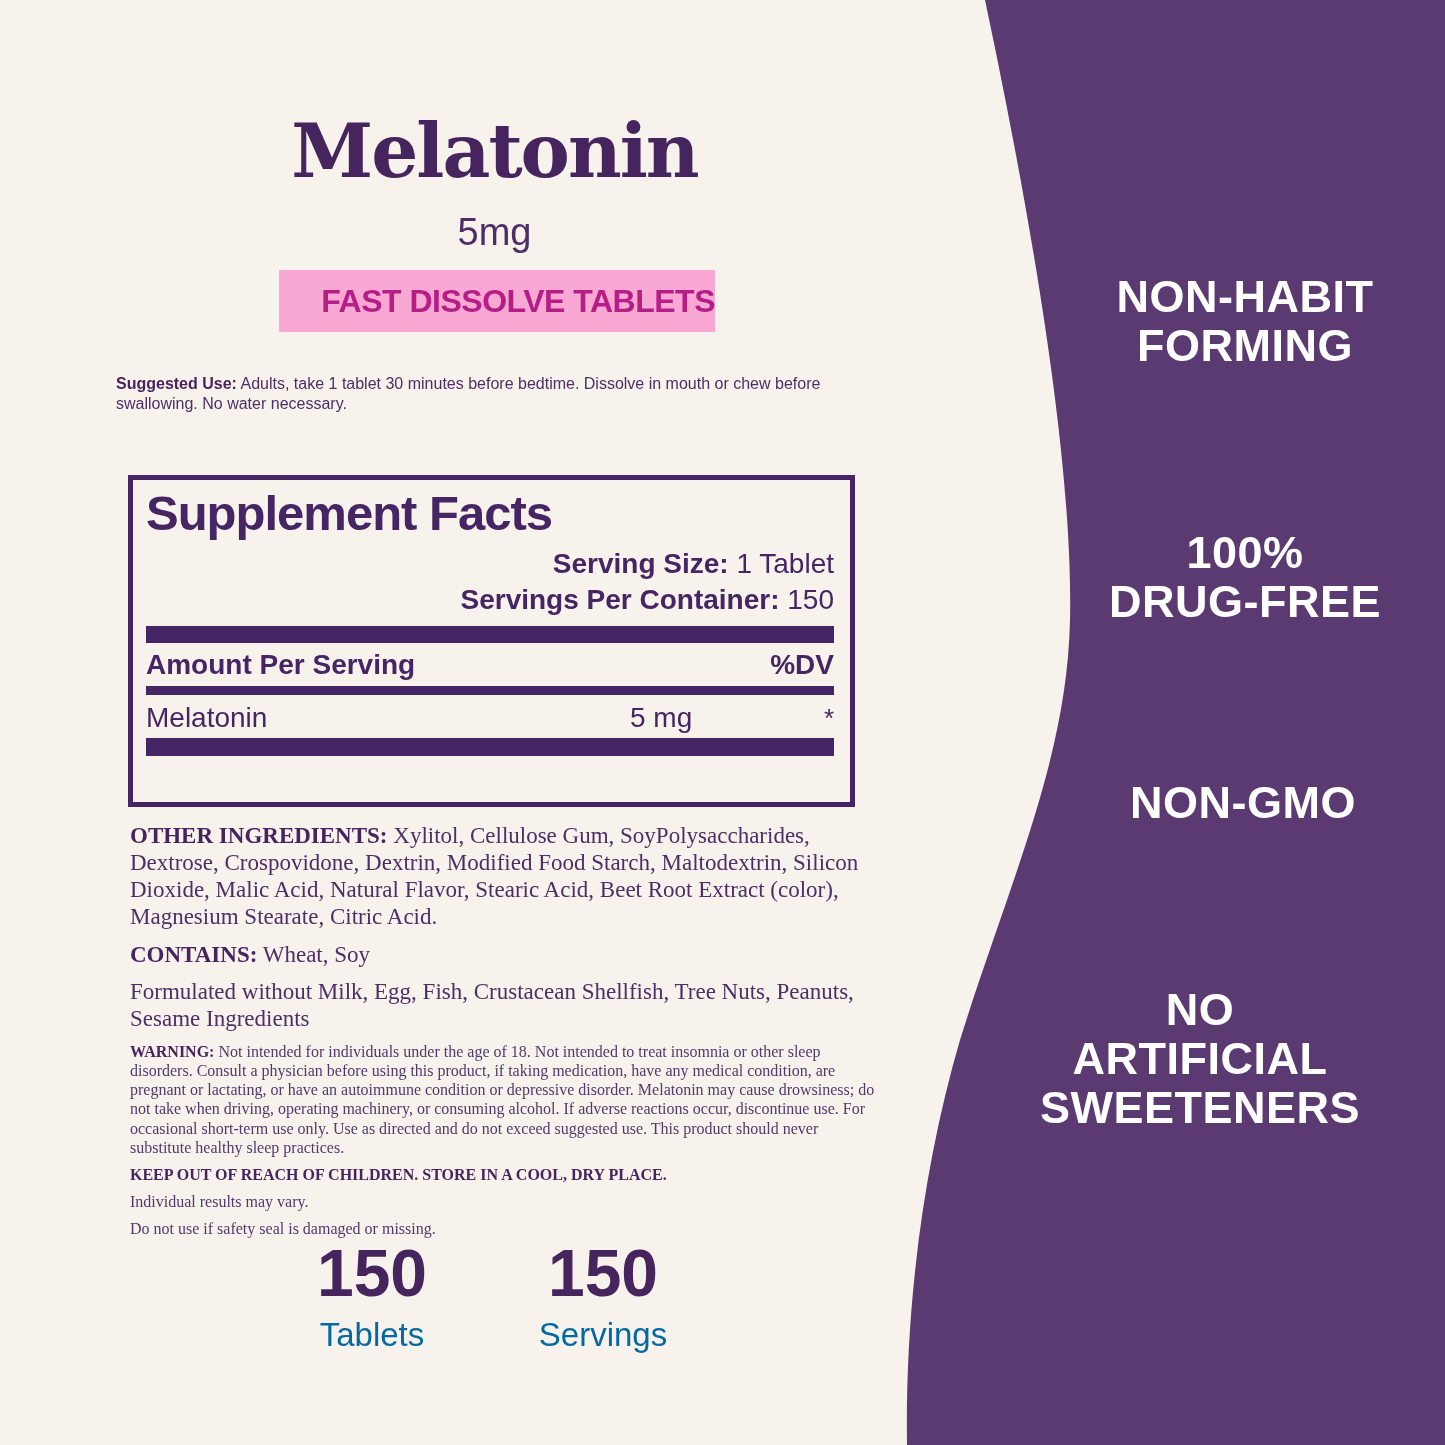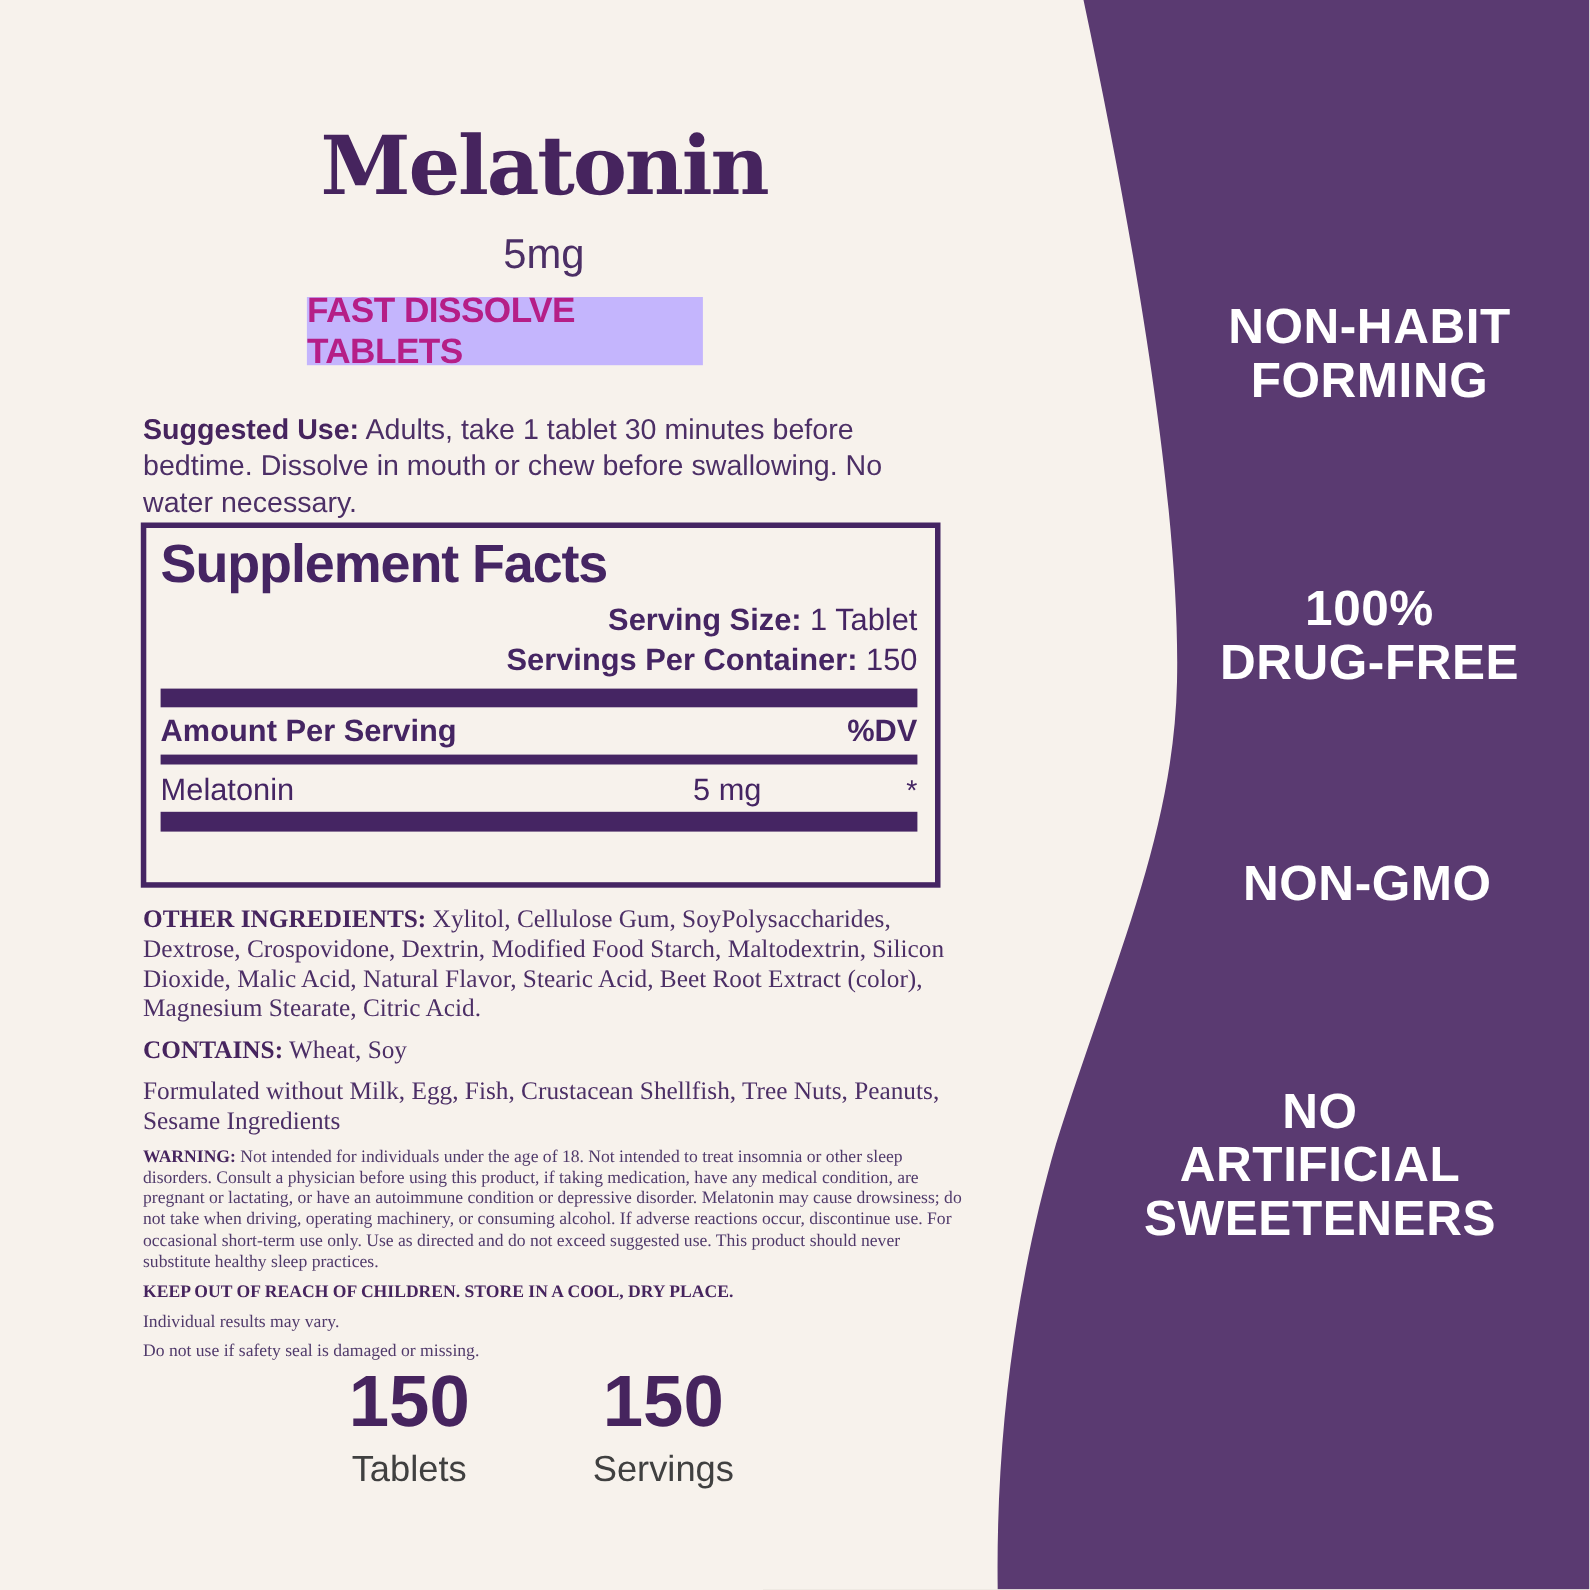--- a/index.html
+++ b/index.html
@@ -14,31 +14,31 @@
   .title{
     left:0;top:102px;width:965px;text-align:center;
     font-family:"DejaVu Serif",serif;font-weight:700;font-size:74px;
     letter-spacing:-2px;color:#46245e;line-height:1;
   }
   .dosage{
     left:0;top:201px;width:965px;text-align:center;
     font-size:38px;color:#4c2f66;line-height:1;
   }
   .badge{
-    left:267px;top:258px;width:360px;height:62px;background:#c4b5fd;
-    display:flex;align-items:center;justify-content:center;
+    left:267px;top:258px;width:436px;height:62px;background:#f9a8d4;
+    display:flex;align-items:center;justify-content:flex-end;
   }
   .badge span{
     font-size:32px;font-weight:700;color:#b51e87;letter-spacing:-0.5px;
   }
 
   
   .suggested{
-    left:118px;top:362px;width:740px;
-    font-size:26px;line-height:1.26;color:#4c2f66;
+    left:104px;top:362px;width:740px;
+    font-size:16px;line-height:1.26;color:#4c2f66;
   }
   .suggested strong{color:#46245e;}
 
   
   .facts{
     left:116px;top:463px;width:727px;height:332px;box-sizing:border-box;
     border:5px solid #452563;padding:4px 16px 0 13px;color:#452563;background:transparent;
   }
   .facts h2{
     margin:4px 0 8px 0;font-size:49px;font-weight:700;letter-spacing:-1px;line-height:1.05;
@@ -61,21 +61,21 @@
   .flowcol p{margin:0;font-family:Liberation Serif, serif;}
   .body-txt{font-size:23px;line-height:1.18;margin-bottom:10px !important;}
   .body-txt strong{color:#46245e;}
   .small-txt{font-size:16px;line-height:1.2;margin-bottom:8px !important;color:#503a6b;}
   .small-txt strong{color:#46245e;}
   .small-bold{font-weight:700;color:#46245e;}
 
   
   .count{width:200px;text-align:center;color:#46245e;}
   .count .num{font-size:66px;font-weight:700;line-height:1;}
-  .count .clabel{font-size:33px;font-weight:400;margin-top:10px;color:#404040;}
+  .count .clabel{font-size:33px;font-weight:400;margin-top:10px;color:#0369a1;}
   .count1{left:260px;top:1228px;}
   .count2{left:491px;top:1228px;}
 
   
   .claim{
     position:absolute;text-align:center;color:#ffffff;
     font-size:45px;font-weight:700;line-height:1.09;letter-spacing:0.5px;
   }
   .claim-0{left:1045px;top:272px;width:400px;}
   .claim-1{left:1045px;top:528px;width:400px;}

